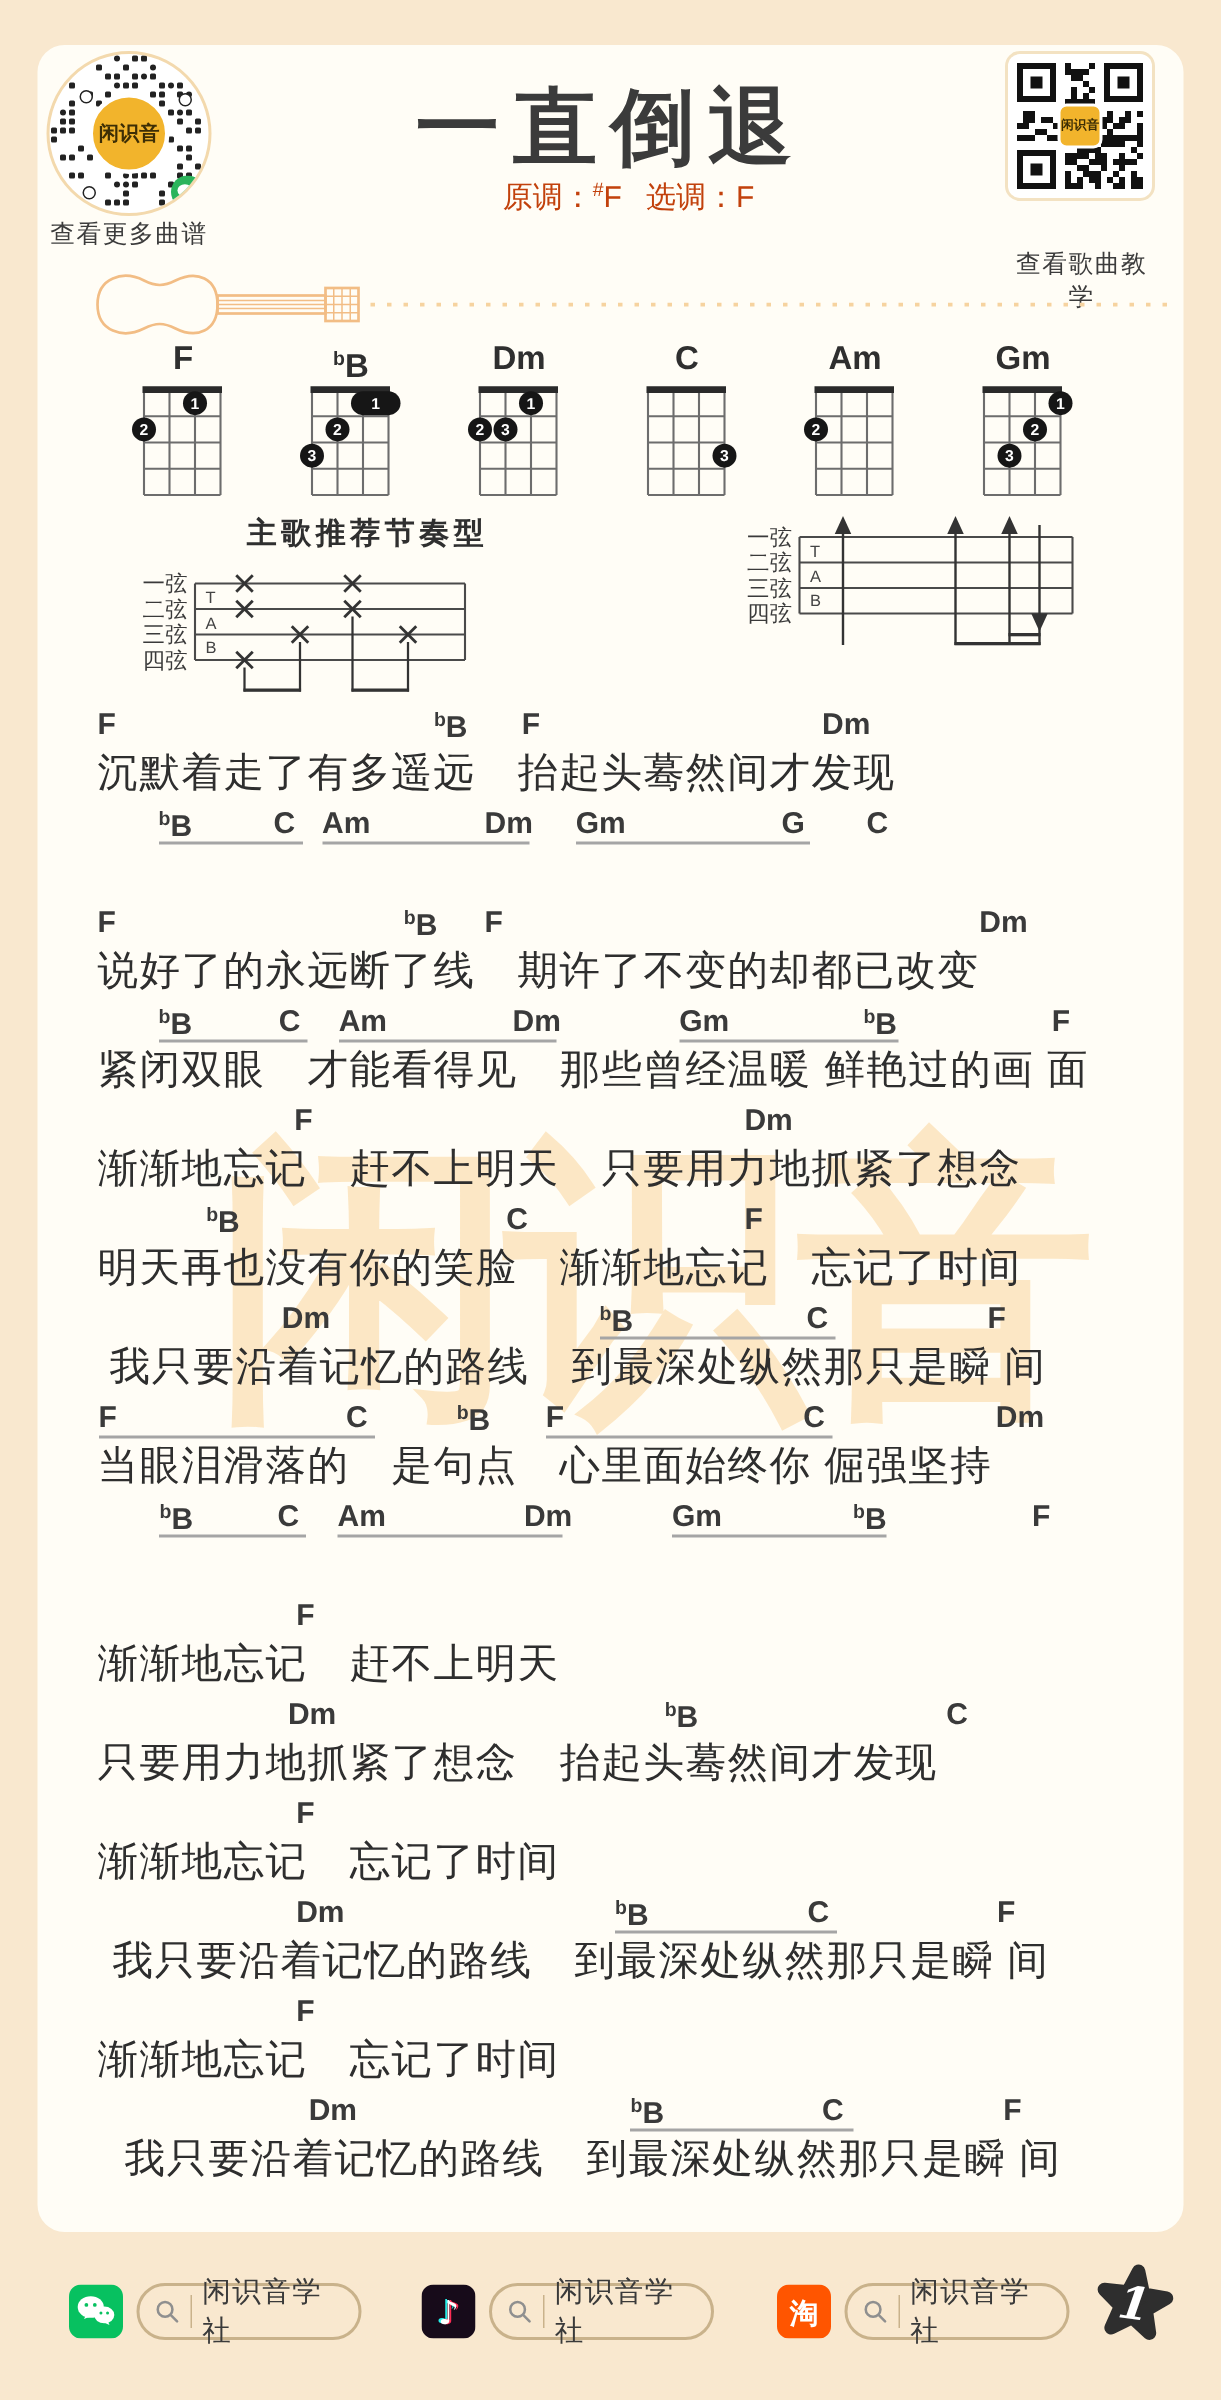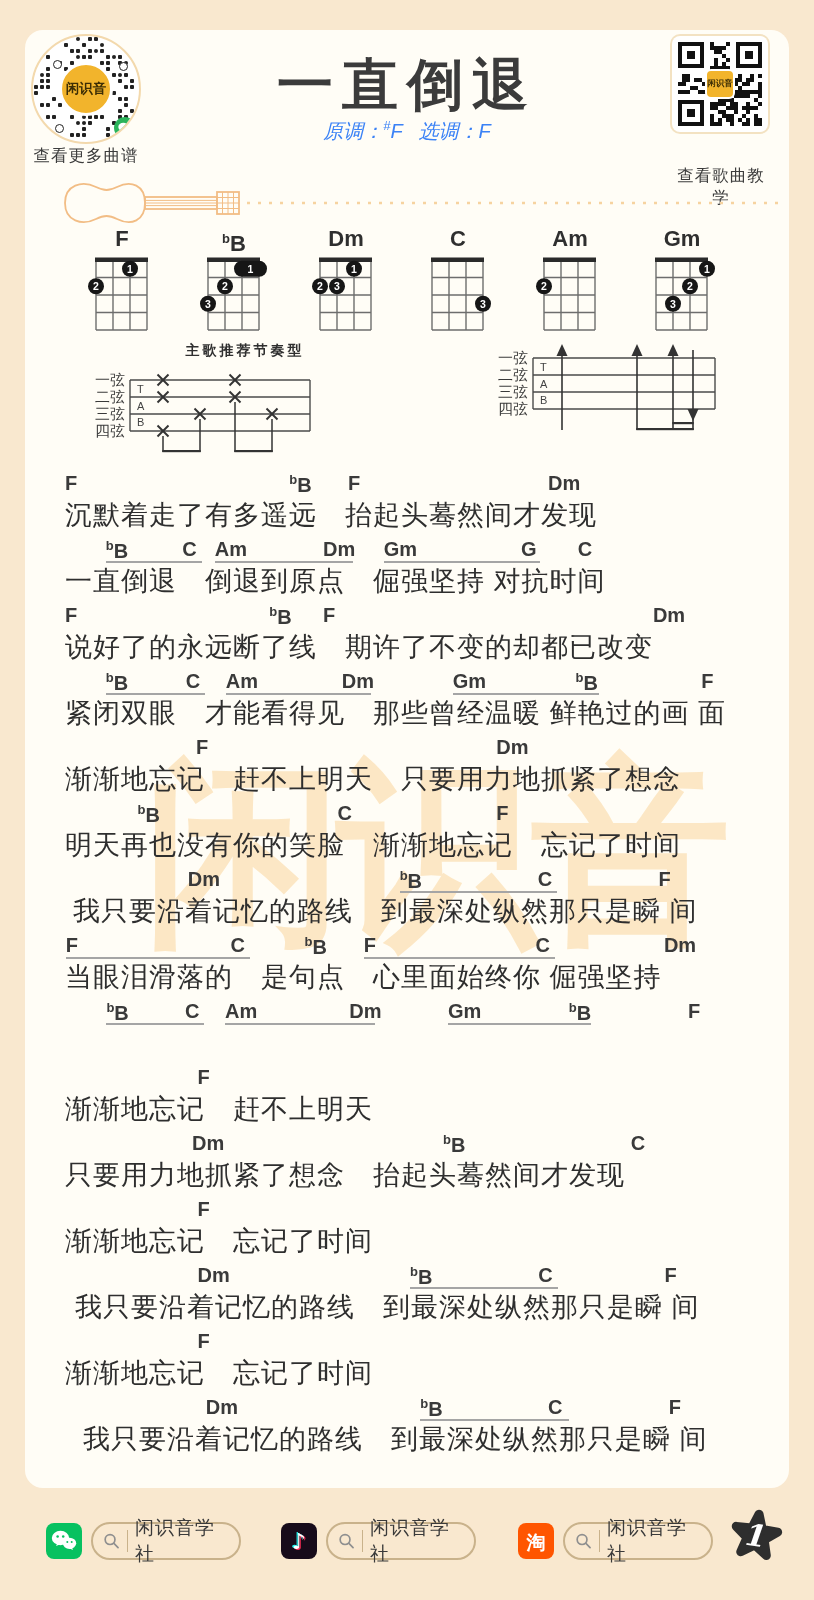--- a/index.html
+++ b/index.html
@@ -19,22 +19,22 @@
     font-size:200px;font-weight:bold;letter-spacing:-6px;
     color:#f5ab3d;opacity:.26;pointer-events:none;white-space:nowrap;
   }
   
   .page-title{
     position:absolute;top:18px;left:0;width:100%;margin:0;
     text-align:center;font-size:56px;letter-spacing:9px;
     color:#3b3b3b;font-weight:bold;
   }
   .key-line{
-    position:absolute;top:88px;left:0;width:100%;
-    text-align:center;font-size:20px;color:#3b82f6;font-style:italic;
+    position:absolute;top:88px;left:12px;width:100%;
+    text-align:center;font-size:20px;color:#c2410c;
   }
   .key-line sup{font-size:13px;}
   .key-sep{display:inline-block;width:16px;}
   .credits{
     position:absolute;top:113px;left:0;width:100%;
     text-align:center;font-size:21px;color:#3e3e3e;letter-spacing:1px;
   }
   .qr-circle{
     position:absolute;left:6px;top:4px;width:110px;height:110px;
     border-radius:50%;background:#fff;border:2px solid #f3d9ad;
@@ -77,21 +77,21 @@
     position:absolute;left:62px;top:196px;width:630px;
     display:flex;justify-content:space-between;
   }
   .chord-diagram{width:70px;text-align:center;}
   .chord-name{font-size:22px;font-weight:bold;color:#2f2f2f;height:26px;line-height:26px;}
   .chord-name sup{font-size:13px;}
   
   .rhythm-block{position:absolute;top:312px;}
   .rhythm-block.verse{left:70px;width:300px;}
   .rhythm-block.chorus{left:440px;width:300px;}
-  .rhythm-title{font-size:14px;font-weight:bold;letter-spacing:3px;text-align:center;color:#2f2f2f;margin-bottom:4px;}
+  .rhythm-title{font-size:20px;font-weight:bold;letter-spacing:3px;text-align:center;color:#2f2f2f;margin-bottom:4px;}
   
   .lyrics{position:absolute;left:40px;top:442px;width:700px;z-index:1;}
   .lyric-line{position:relative;height:66px;width:690px;}
   .chord-label{position:absolute;top:0;font-size:20px;font-weight:bold;color:#3a3a3a;white-space:nowrap;}
   .chord-label sup{font-size:13px;}
   .chord-underline{position:absolute;top:23px;height:2px;background:#a5a5a5;}
   .ltext{position:absolute;top:25px;font-size:27px;color:#2e2e2e;white-space:pre;letter-spacing:1px;}
   
   .footer{position:absolute;left:0;top:1488px;width:814px;height:112px;}
   .social-group{position:absolute;top:34px;display:flex;align-items:center;gap:9px;}
@@ -515,21 +515,20 @@
         <div class="chord-underline" style="left:5.9%;width:13.9%"></div>
         <div class="chord-underline" style="left:21.7%;width:20.099999999999998%"></div>
         <div class="chord-underline" style="left:46.2%;width:22.599999999999994%"></div>
         <span class="chord-label" style="left:5.9%"><sup>b</sup>B</span>
         <span class="chord-label" style="left:17%">C</span>
         <span class="chord-label" style="left:21.7%">Am</span>
         <span class="chord-label" style="left:37.4%">Dm</span>
         <span class="chord-label" style="left:46.2%">Gm</span>
         <span class="chord-label" style="left:66.1%">G</span>
         <span class="chord-label" style="left:74.3%">C</span>
-        <div class="ltext" style="margin-left: 0px;">一直倒退　倒退到原点　倔强坚持 对抗时间</div>
       </div>
       <div class="lyric-line">
         <span class="chord-label" style="left:0%">F</span>
         <span class="chord-label" style="left:29.6%"><sup>b</sup>B</span>
         <span class="chord-label" style="left:37.4%">F</span>
         <span class="chord-label" style="left:85.2%">Dm</span>
         <div class="ltext" style="margin-left: 0px;">说好了的永远断了线　期许了不变的却都已改变</div>
       </div>
       <div class="lyric-line">
         <div class="chord-underline" style="left:5.9%;width:14.4%"></div>

